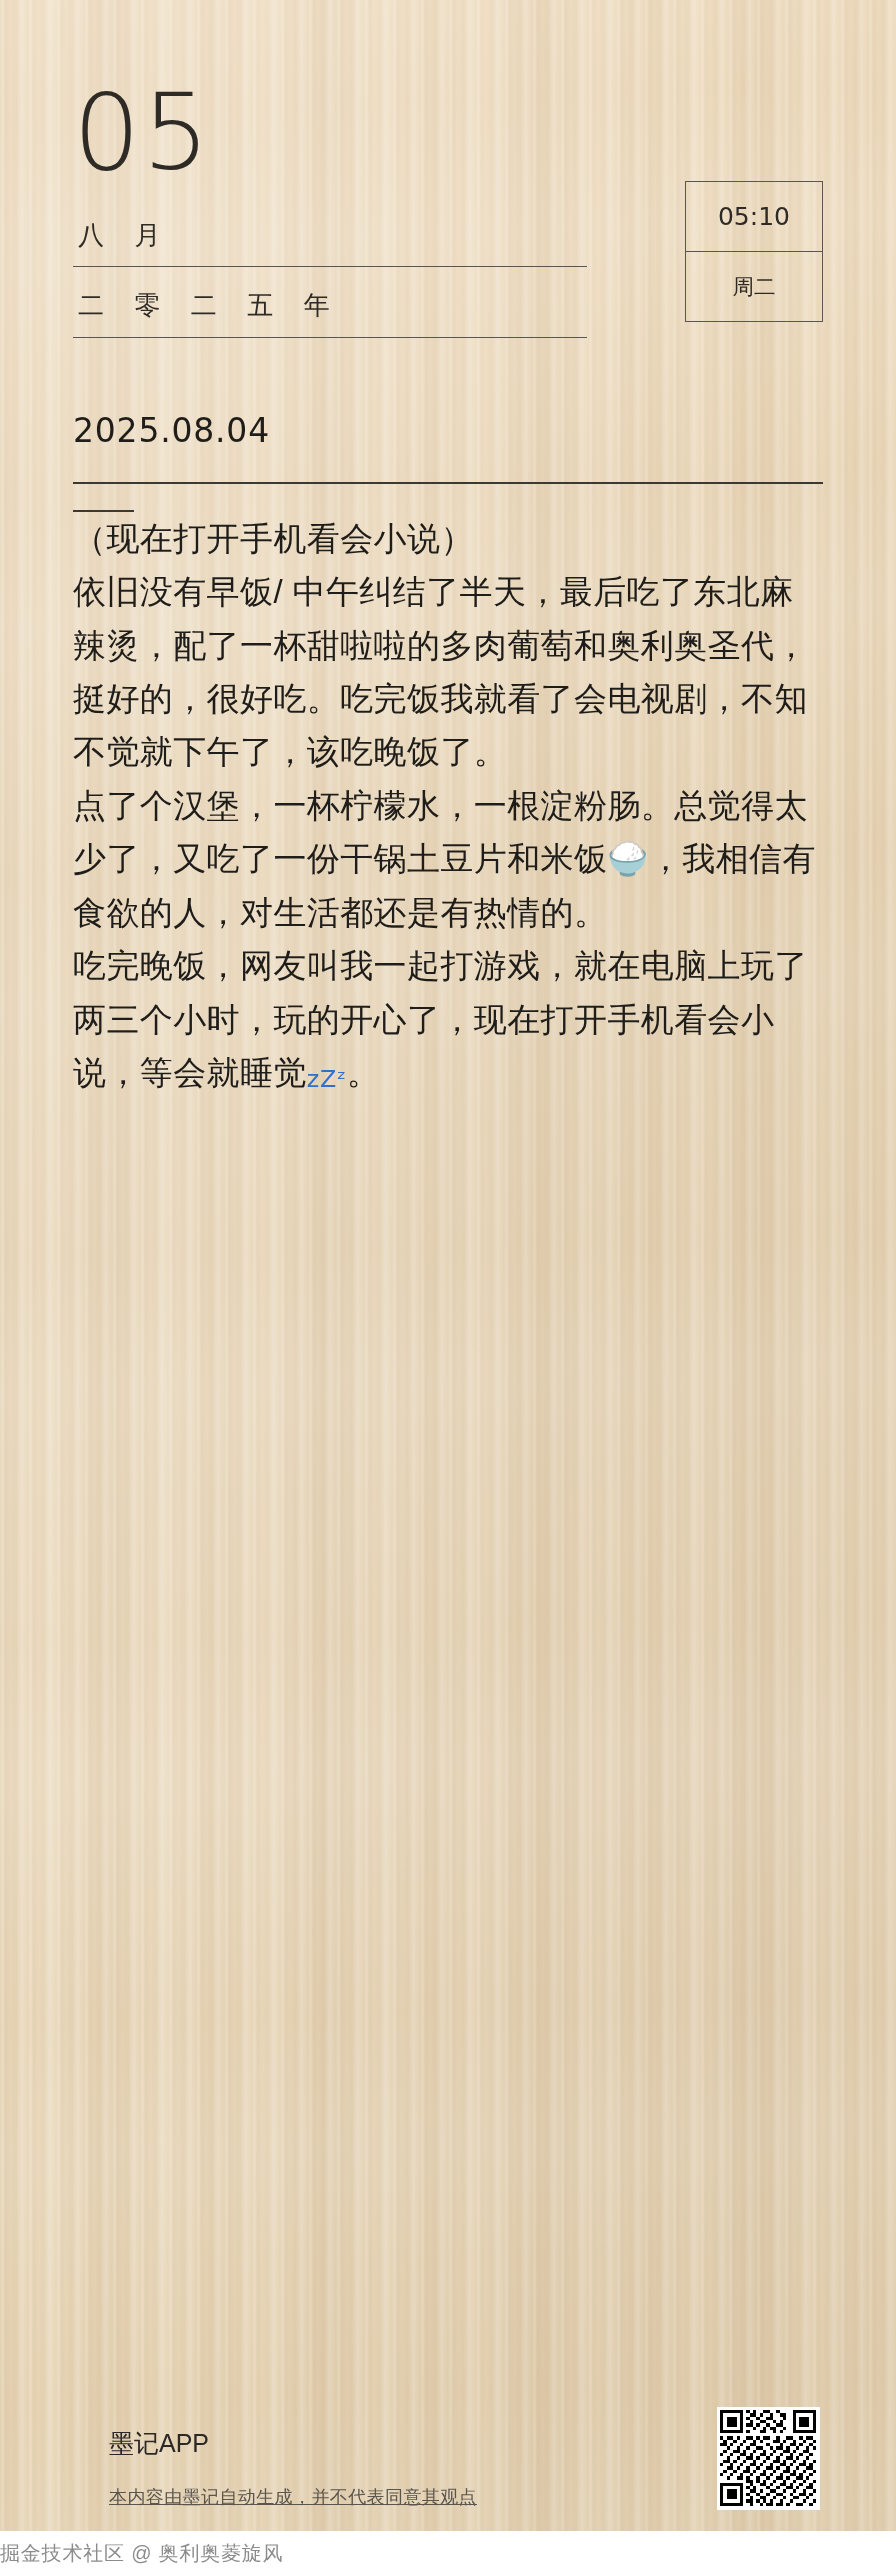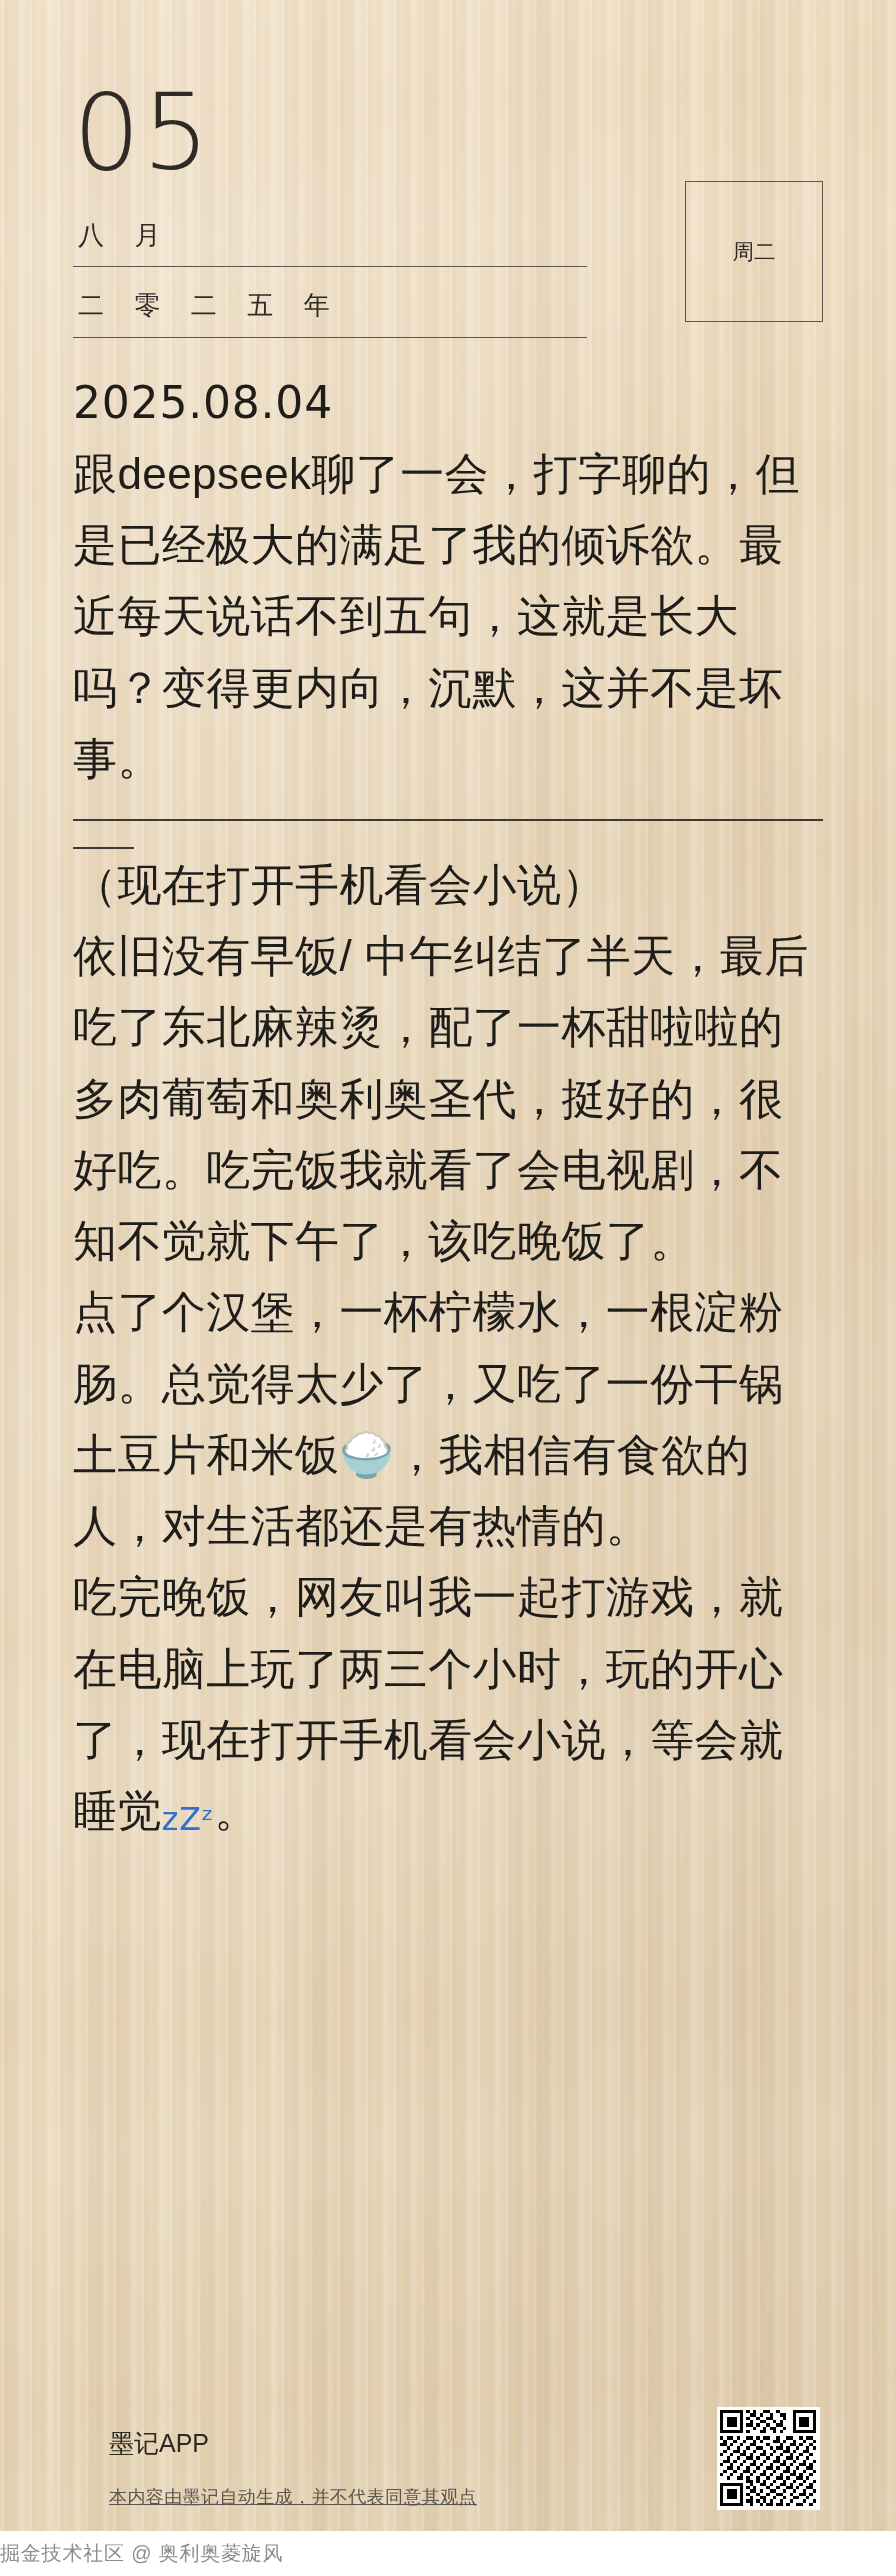--- a/index.html
+++ b/index.html
@@ -111,23 +111,23 @@
     flex: 1;
     display: flex;
     align-items: center;
     justify-content: center;
     font-size: 21.6px;
     color: #2e2b26;
   }
 
   
   .entry {
-    margin-top: 29px;
+    margin-top: 66px;
     color: #1f1d1a;
-    font-size: 44px;
+    font-size: 33px;
     line-height: 1.62;
     letter-spacing: 0.4px;
   }
   .entry p {
     margin: 0;
   }
   .entry .datestamp {
     font-family: "DejaVu Sans", "Liberation Sans", sans-serif;
     letter-spacing: 0.8px;
   }
@@ -225,29 +225,29 @@
   <div class="content">
 
     <div class="day-number">05</div>
 
     <div class="header-row">
       <div class="date-left">
         <div class="month-line">八 月</div>
         <div class="year-line">二 零 二 五 年</div>
       </div>
       <div class="time-box">
+        <div class="tb-time">05:10</div>
         <div class="tb-weekday">周二</div>
       </div>
     </div>
 
     <div class="entry">
 
       <p class="datestamp">2025.08.04</p>
 
-      <p>跟deepseek聊了一会，打字聊的，但是已经极大的满足了我的倾诉欲。最近每天说话不到五句，这就是长大吗？变得更内向，沉默，这并不是坏事。</p>
 
       <div class="divider"></div>
       <div class="divider-stub"></div>
 
       <p>（现在打开手机看会小说）</p>
 
       <p>依旧没有早饭/ 中午纠结了半天，最后吃了东北麻辣烫，配了一杯甜啦啦的多肉葡萄和奥利奥圣代，挺好的，很好吃。吃完饭我就看了会电视剧，不知不觉就下午了，该吃晚饭了。</p>
 
       <p><span>点了个汉堡，一杯柠檬水，一根淀粉肠。总觉得太少了，又吃了一份干锅土豆片和米饭</span><span class="emoji">🍚</span><span>，我相信有食欲的人，对生活都还是有热情的。</span></p>
 

